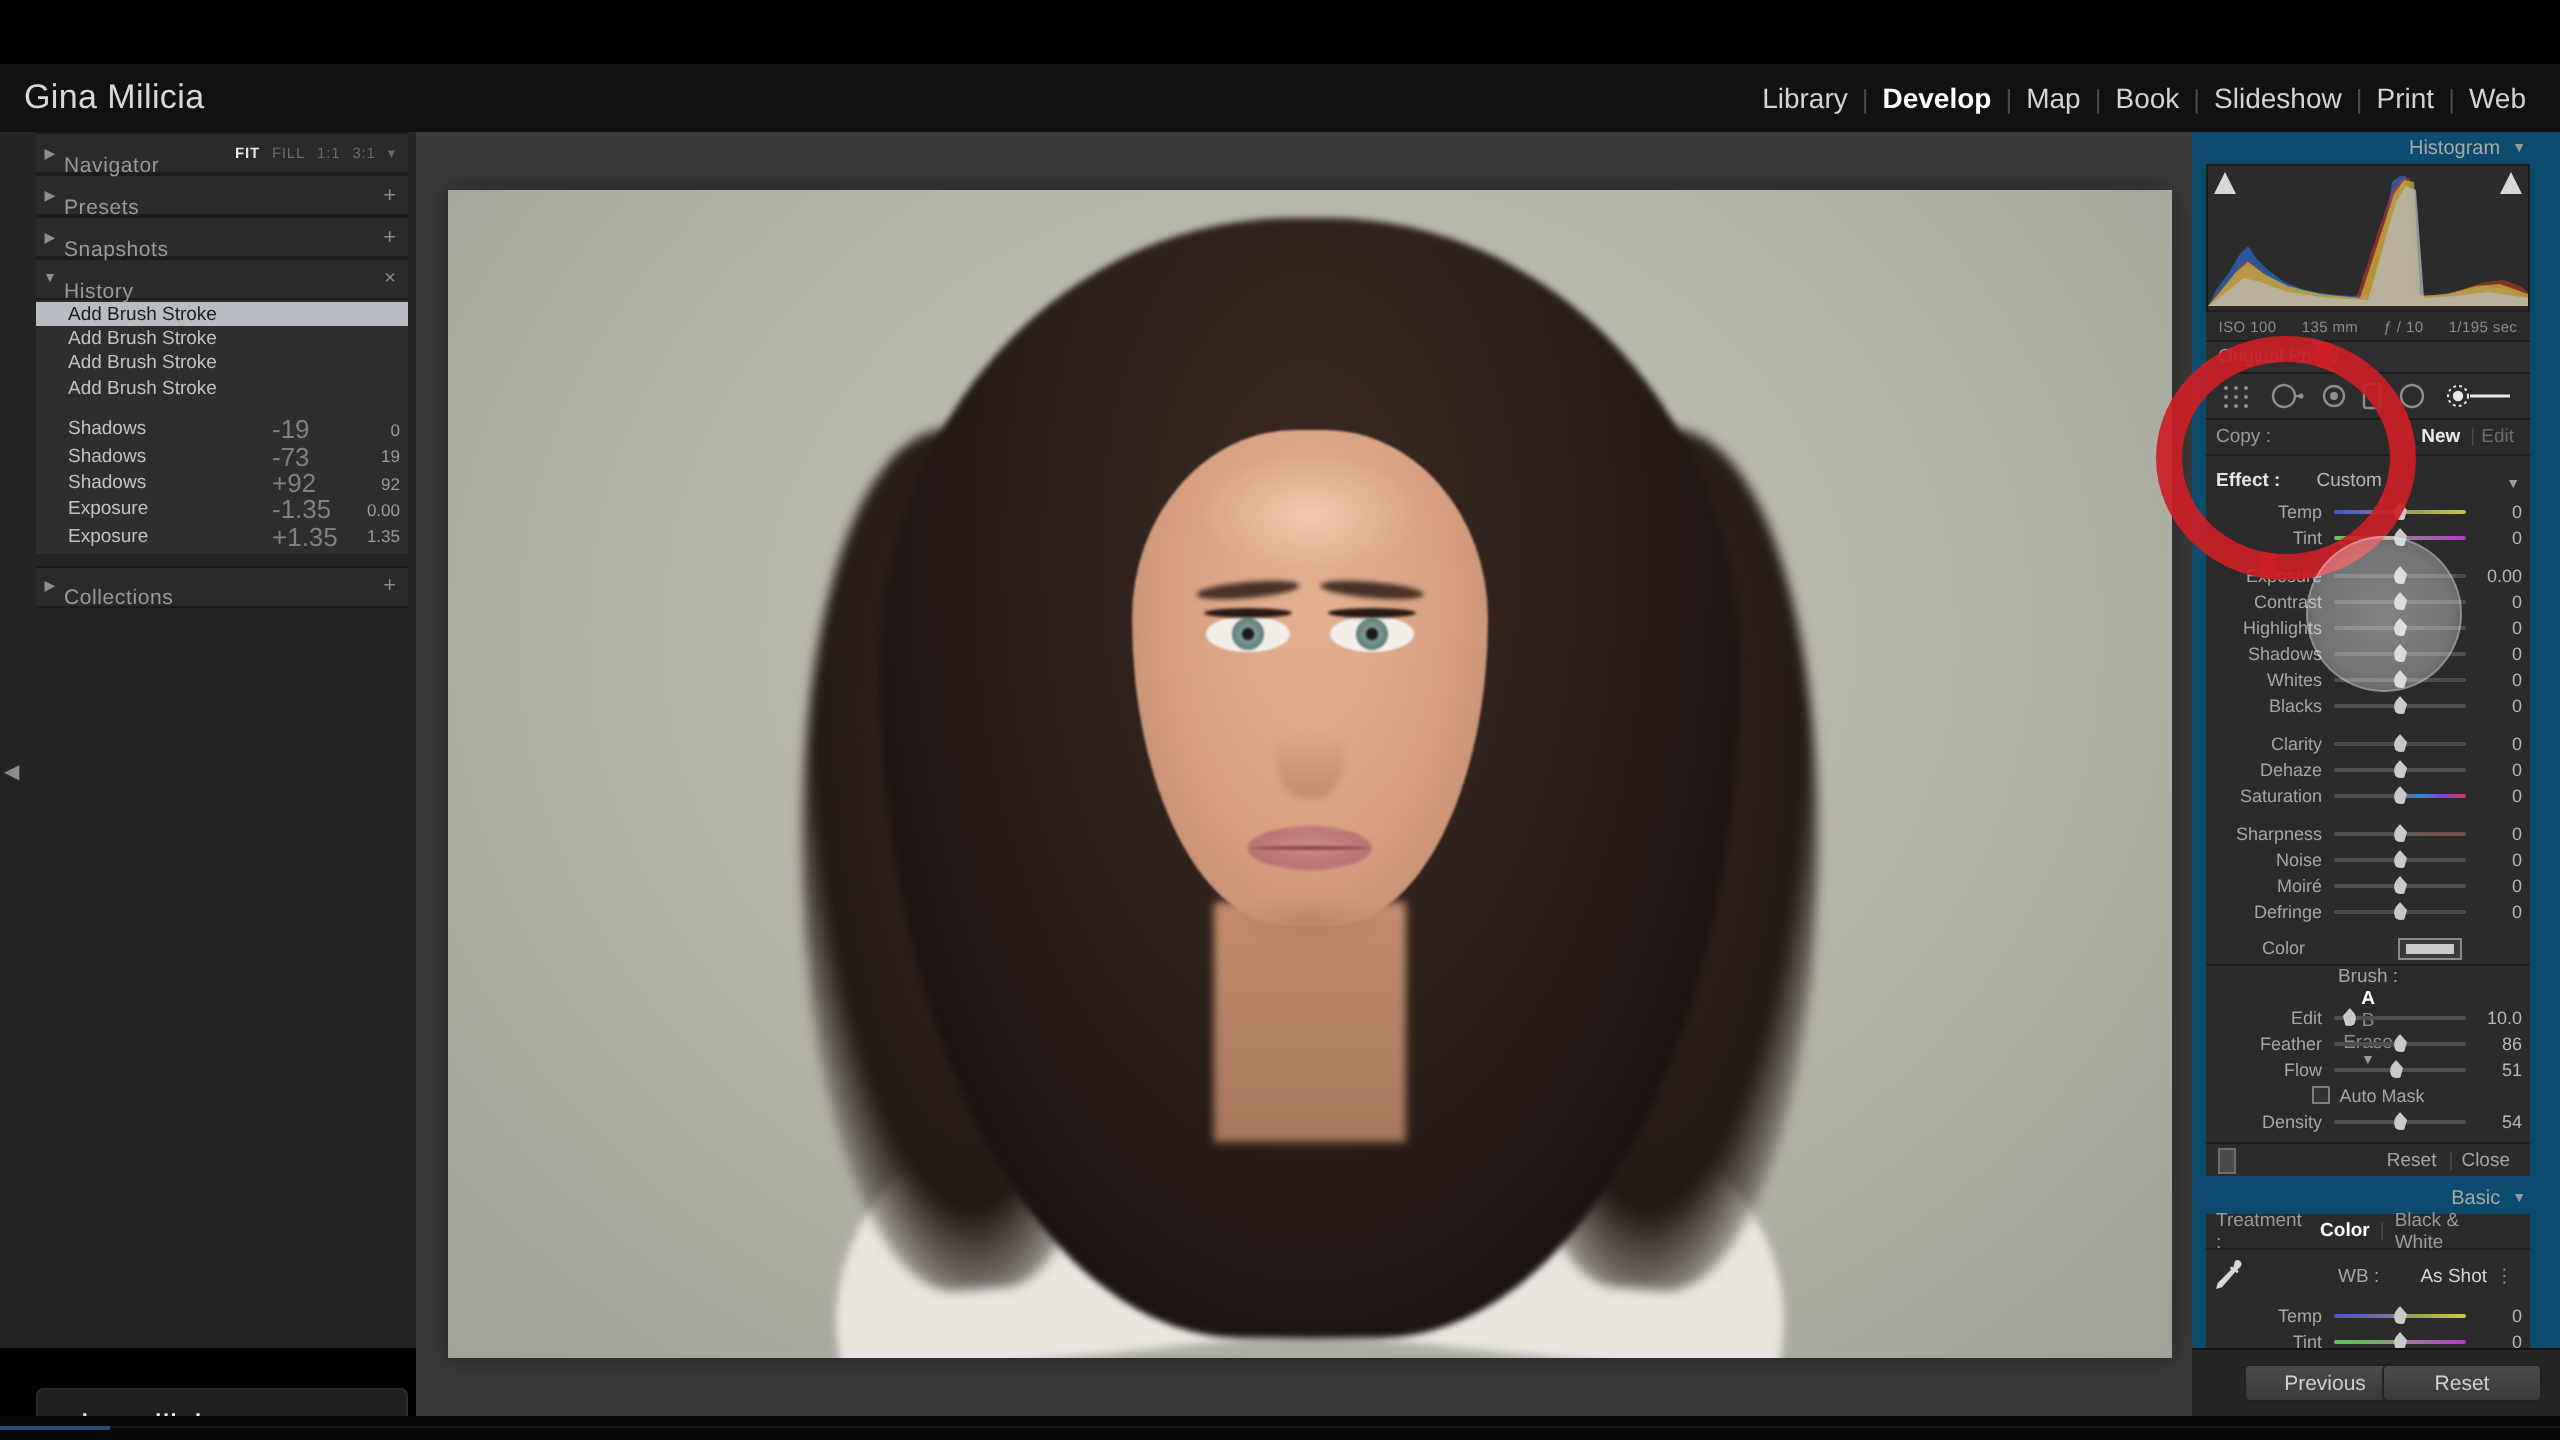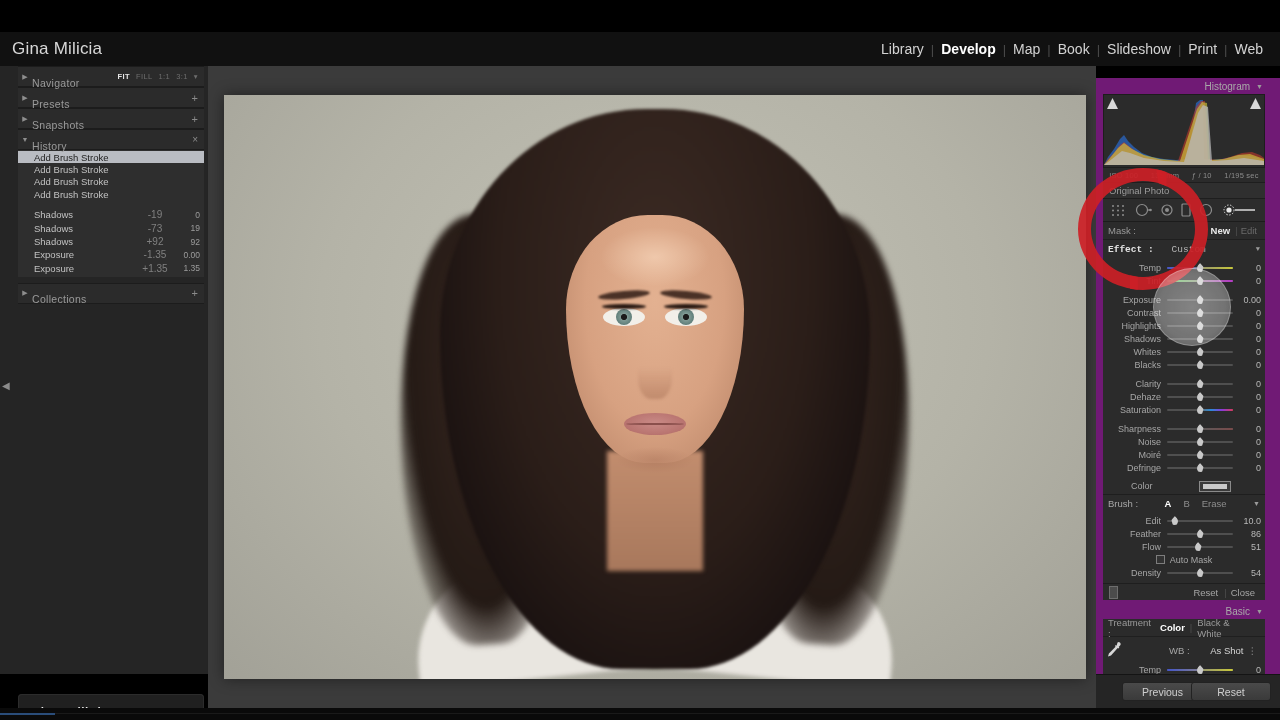--- a/index.html
+++ b/index.html
@@ -65,21 +65,21 @@
   .plus { color: #8a8a8a; font-size: 11px; margin-right: 6px; }
   .xbtn { color: #8a8a8a; font-size: 10px; margin-right: 6px; }
 
   .historylist { background: #2e2e2e; padding: 1px 0 2px 0; }
   .hitem {
     height: 12.4px; display: flex; align-items: center; color: #c2c2c2; font-size: 9.5px;
     padding-left: 16px; padding-right: 4px;
   }
   .hitem.sel { background: #b9bcc2; color: #1d1d1d; }
   .hitem .hname { flex: 1; }
-  .hitem .hv1 { width: 38px; text-align: center; color: #808080; font-size: 10px; }
+  .hitem .hv1 { width: 38px; text-align: left; color: #808080; font-size: 13px; }
   .hitem .hv2 { width: 26px; text-align: right; color: #9c9c9c; font-size: 8.5px; }
   .hitem.sel .hv1, .hitem.sel .hv2 { color: #4c4c4c; }
 
   
   .watermark {
     position: absolute; left: 18px; top: 628px; width: 186px; height: 40px;
     background: #202020; border-radius: 4px; display: flex; align-items: center;
     color: #efefef; font-size: 17px; padding-left: 13px; box-sizing: border-box;
     box-shadow: 0 0 0 1px #2c2c2c inset;
   }
@@ -152,22 +152,22 @@
   .lash { position: absolute; top: 209px; width: 44px; height: 5px; background: #2a1a14; border-radius: 50%; filter: blur(.8px); }
   .lashL { left: 378px; } .lashR { right: 378px; }
   .nose { position: absolute; left: 50%; top: 252px; transform: translateX(-50%); width: 34px; height: 52px; border-radius: 40%; background: linear-gradient(180deg, rgba(190,135,104,0) 40%, rgba(172,118,90,.55) 100%); filter: blur(1.6px); }
   .lips { position: absolute; left: 50%; top: 318px; transform: translateX(-50%); width: 62px; height: 22px; border-radius: 50%; background: radial-gradient(ellipse at 50% 45%, #c98a86 0%, #b8736f 70%, #9d5c59 100%); filter: blur(.7px); }
   .lipline { position: absolute; left: 50%; top: 328px; transform: translateX(-50%); width: 58px; height: 2px; background: #8a4f4c; border-radius: 50%; filter: blur(.6px); }
   .chin-sh { position: absolute; left: 50%; top: 352px; transform: translateX(-50%); width: 76px; height: 26px; border-radius: 50%; background: radial-gradient(ellipse, rgba(160,105,80,.35), rgba(160,105,80,0) 72%); }
   .neck2 { position: absolute; left: 50%; top: 356px; transform: translateX(-50%); width: 96px; height: 120px; background: linear-gradient(180deg, #c28d6e, #a8785c); filter: blur(2px); }
 
   
   .rightpanel {
-    position: absolute; left: 1096px; top: 78px; width: 184px; height: 608px;
-    background: #701a75;
+    position: absolute; left: 1096px; top: 66px; width: 184px; height: 608px;
+    background: #0c4a6e;
   }
   .rp { position: absolute; left: 7px; width: 162px; }
   .rphdr {
     height: 16px; display: flex; align-items: center; justify-content: flex-end;
     color: #a9a9a9; font-size: 10px; padding-right: 2px;
   }
   .rphdr .caret { font-size: 7px; margin-left: 6px; color: #9a9a9a; }
 
   .histbox {
     height: 72px; background: #2b2b2b; border: 1px solid #1d1d1d; position: relative; overflow: hidden;
@@ -196,22 +196,22 @@
     height: 17px; display: flex; align-items: center; color: #9a9a9a; font-size: 9.5px;
     border-bottom: 1px solid #1f1f1f; background: #2b2b2b; padding: 0 5px;
   }
   .rowline .lbl { color: #9a9a9a; }
   .rowline .sp { flex: 1; }
   .rowline .act { color: #eaeaea; font-weight: bold; padding: 0 5px; }
   .rowline .dis { color: #6a6a6a; padding: 0 3px; }
   .rowline .vbar { color: #4d4d4d; }
 
   .effectrow {
-    height: 18px; display: flex; align-items: center; color: #d6d6d6; font-size: 9.5px;
-    background: #2b2b2b; padding: 0 5px; font-family: Liberation Mono, monospace;
+    height: 18px; display: flex; align-items: flex-end; color: #d6d6d6; font-size: 9.5px;
+    background: #2b2b2b; padding: 0 5px;
   }
   .effectrow b { font-weight: bold; color: #e4e4e4; }
   .effectrow .val { color: #b6b6b6; margin-left: 18px; }
   .effectrow .sp { flex: 1; }
 
   .sliders { background: #2b2b2b; padding: 3px 0 4px 0; }
   .srow { height: 13px; display: flex; align-items: center; font-size: 9px; color: #a6a6a6; padding: 0 4px; }
   .srow .sname { width: 54px; text-align: right; padding-right: 6px; white-space: nowrap; }
   .srow .strack { position: relative; flex: 1; height: 9px; }
   .srow .strack .line { position: absolute; left: 0; right: 0; top: 4px; height: 1.5px; background: #4f4f4f; border-radius: 1px; }
@@ -223,21 +223,21 @@
   }
   .srow .sval { width: 28px; text-align: right; color: #b8b8b8; font-size: 9px; }
   .sgap { height: 6px; }
 
   .colorrow { height: 16px; display: flex; align-items: center; padding: 0 6px; font-size: 9px; color: #a6a6a6; background:#2b2b2b; }
   .colorswatch { width: 30px; height: 9px; margin-left: auto; margin-right: 28px; background: #3a3a3a; border: 1px solid #8a8a8a; position: relative; }
   .colorswatch:after{ content:""; position:absolute; left:3px; top:2px; right:3px; bottom:2px; background:#c9c9c9; }
 
   .brushhdr {
     height: 17px; display: flex; align-items: center; font-size: 9.5px; color: #a6a6a6;
-    background: #2b2b2b; border-top: 1px solid #1e1e1e; padding: 0 5px;
+    background: #2b2b2b; border-top: 1px solid #1e1e1e; padding: 0 5px; flex-direction: column;
   }
   .brushhdr .bopt { color: #8e8e8e; padding: 0 6px; }
   .brushhdr .bopt.on { color: #ffffff; font-weight: bold; }
 
   .automask { height: 13px; display: flex; align-items: center; justify-content: center; font-size: 9px; color: #a6a6a6; background:#2b2b2b; }
   .cbox { width: 7px; height: 7px; border: 1px solid #7d7d7d; margin-right: 5px; background: #323232; }
 
   .footrow {
     height: 16px; display: flex; align-items: center; background: #2b2b2b;
     border-top: 1px solid #1e1e1e; padding: 0 6px; font-size: 9.5px; color: #a6a6a6;
@@ -523,21 +523,21 @@
         <span class="tool active">
           <svg width="36" height="14" viewBox="0 0 36 14">
               <circle cx="8" cy="7" r="5" fill="none" stroke="currentColor" stroke-width="1" stroke-dasharray="1.4 1.6"></circle>
               <circle cx="8" cy="7" r="2.6" fill="currentColor"></circle>
               <line x1="14" y1="7" x2="34" y2="7" stroke="currentColor" stroke-width="1.4"></line>
             </svg>
         </span>
       </div>
 
       <div class="rowline">
-        <span class="lbl">Mask :</span>
+        <span class="lbl">Copy :</span>
         <span class="sp"></span>
         <span class="act">New</span>
         <span class="vbar">|</span>
         <span class="dis">Edit</span>
       </div>
 
       <div class="effectrow">
         <b>Effect :</b>
         <span class="val">Custom</span>
         <span class="sp"></span>

